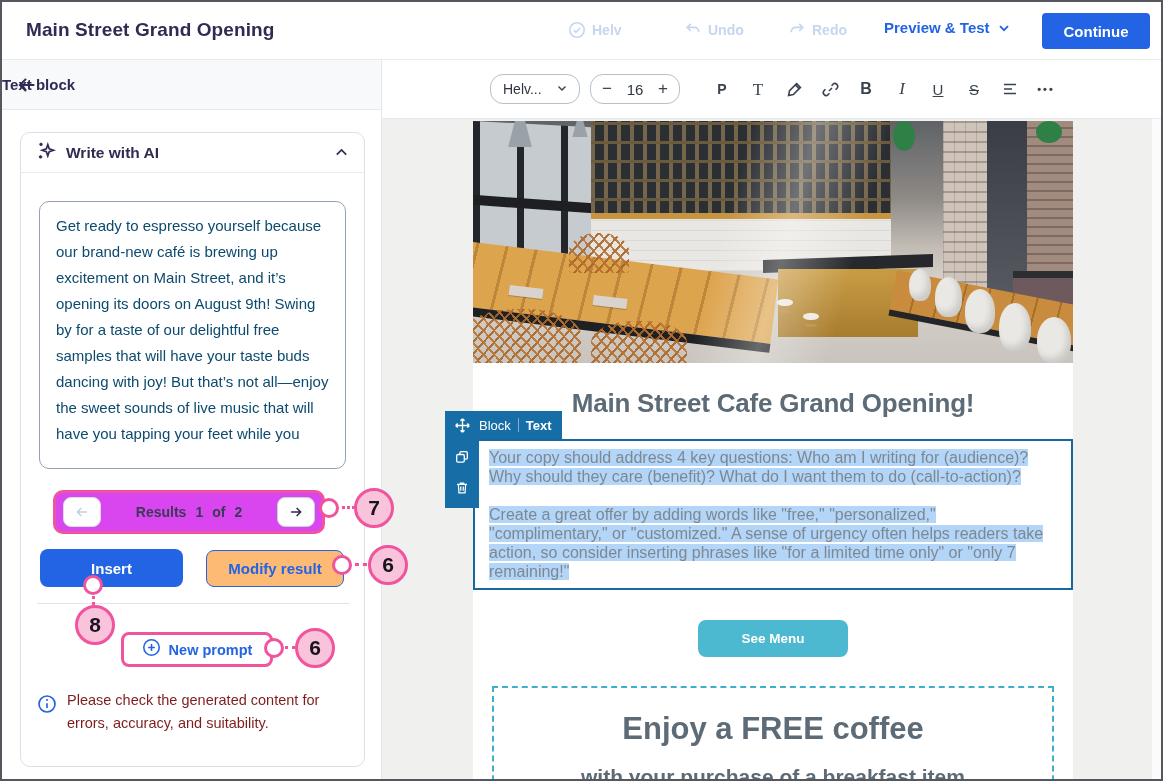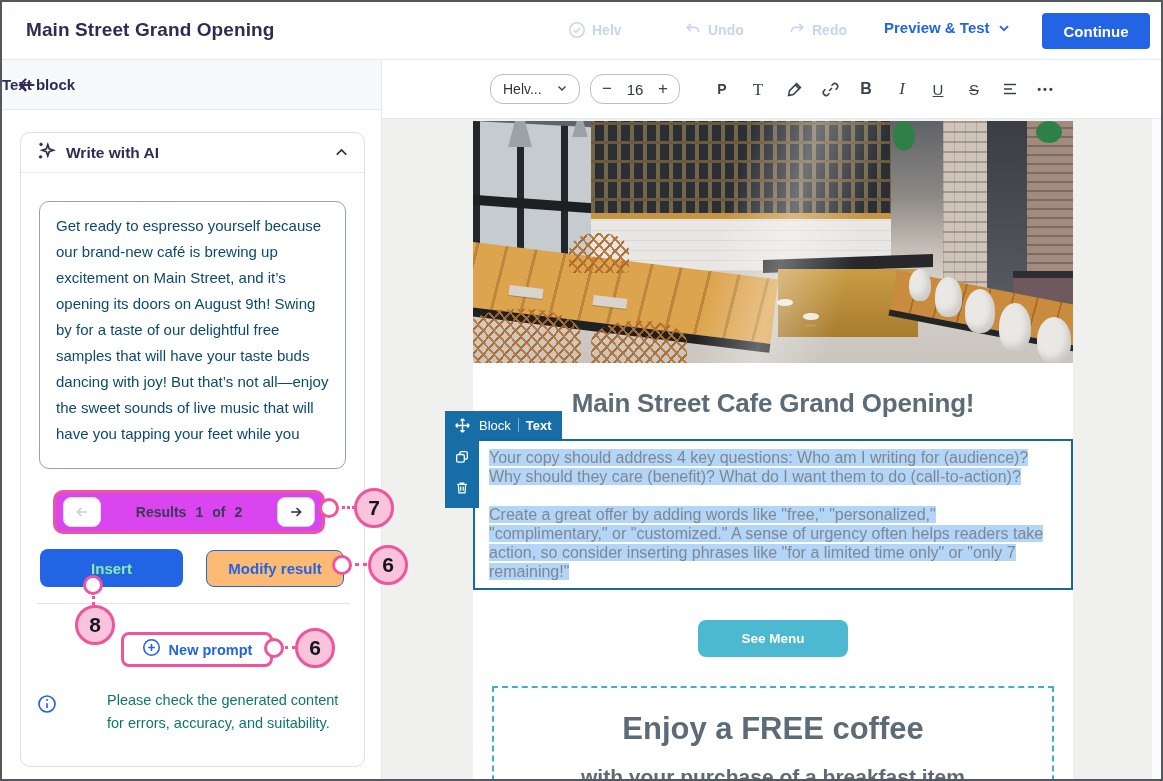--- a/index.html
+++ b/index.html
@@ -28,28 +28,28 @@
   .ai-head-label { font-size:15.5px; font-weight:bold; color:#2f2b52; }
   .ai-collapse { position:absolute; right:14px; top:11px; color:#2f2b52; cursor:pointer; }
   .ai-textarea { position:absolute; left:18px; top:68px; width:307px; height:268px; border:1px solid #94a3b3; border-radius:10px; padding:11px 16px; font-size:15px; line-height:26px; color:#0c4a6e; overflow:hidden; }
 
   .results-row { position:absolute; left:32px; top:357px; width:272px; height:44px; border:3px solid #f0549c; border-radius:10px; background:#d946ef; display:flex; align-items:center; justify-content:space-between; padding:0 7px; }
   .nav-btn { width:38px; height:30px; border:1px solid #d8dee5; border-radius:8px; background:#fff; display:flex; align-items:center; justify-content:center; cursor:pointer; }
   .nav-prev { color:#c5cdd7; }
   .nav-next { color:#2f2b52; border-color:#c9d1da; }
   .results-label { display:flex; gap:9px; font-size:14px; font-weight:bold; color:#3a3a57; }
 
-  .btn-insert { position:absolute; left:19px; top:416px; width:143px; height:38px; background:#2264e4; border:none; border-radius:8px; color:#86efac; font-size:15px; font-weight:bold; font-family:inherit; cursor:pointer; }
+  .btn-insert { position:absolute; left:19px; top:416px; width:143px; height:38px; background:#2264e4; border:none; border-radius:8px; color:#ffffff; font-size:15px; font-weight:bold; font-family:inherit; cursor:pointer; }
   .btn-modify { position:absolute; left:185px; top:417px; width:138px; height:37px; background:#fdba74; border:1.5px solid #2264e4; border-radius:8px; color:#2264e4; font-size:15px; font-weight:bold; font-family:inherit; cursor:pointer; }
   .sb-divider { position:absolute; left:16px; top:470px; width:313px; height:1px; background:#dfe4ea; }
   .new-prompt { position:absolute; left:100px; top:499px; width:152px; height:35px; border:3px solid #f0549c; border-radius:8px; background:#fff; display:flex; align-items:center; justify-content:center; gap:8px; color:#2264e4; cursor:pointer; }
   .new-prompt-label { font-size:14.5px; font-weight:bold; }
   .info-row { position:absolute; left:16px; top:556px; width:312px; display:flex; gap:10px; }
   .info-icon { flex:0 0 20px; color:#2264e4; margin-top:5px; }
-  .info-text { font-size:14.5px; line-height:23px; color:#0f766e;margin-left:40px; }
+  .info-text { font-size:14.5px; line-height:23px; color:#7f1d1d; }
 
   
   .annotations { position:absolute; inset:0; z-index:60; pointer-events:none; }
   .conn-ring { position:absolute; width:20px; height:20px; border:3px solid #f0549c; border-radius:50%; background:#fff; }
   .conn-dots-h { position:absolute; height:0; border-top:3px dotted #f0549c; }
   .conn-dots-v { position:absolute; width:0; border-left:3px dotted #f0549c; }
   .num-circle { position:absolute; width:40px; height:40px; border:3px solid #f0549c; border-radius:50%; background:#f9c3dc; color:#15151f; font-size:21px; font-weight:bold; display:flex; align-items:center; justify-content:center; }
 
   
   .canvas { position:absolute; left:380px; top:58px; width:779px; height:721px; }

